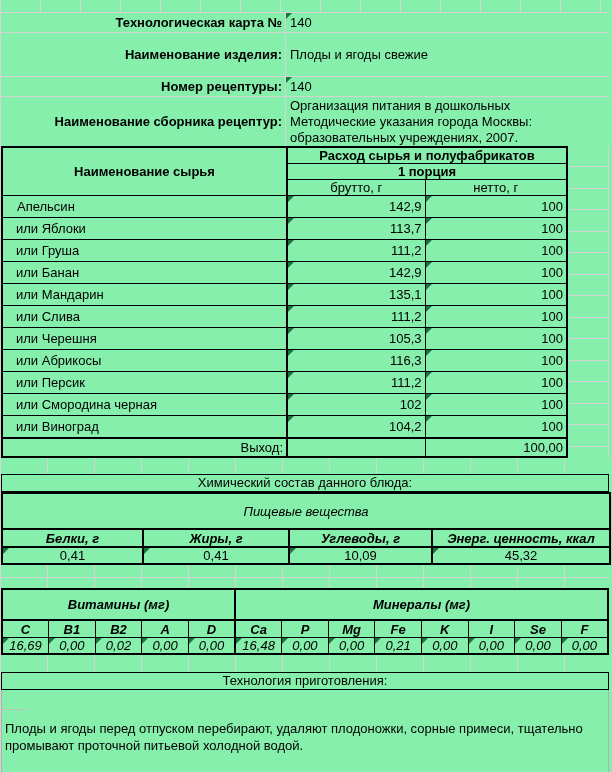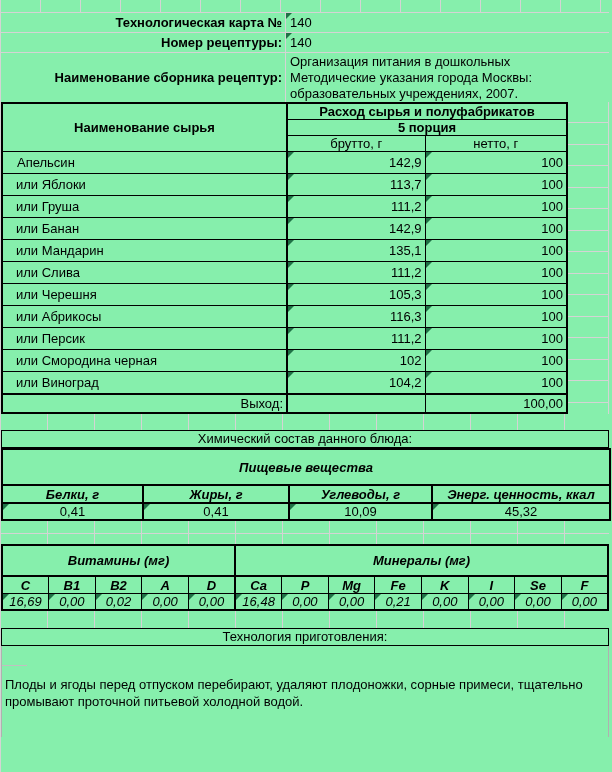--- a/index.html
+++ b/index.html
@@ -44,21 +44,21 @@
   .main tr.total td{border-top:2px solid #000;height:17px;}
   .main td.tlabel{text-align:right;padding-right:3px;border-right:2px solid #000;}
   .strip{width:43px;box-sizing:border-box;border-right:1px solid #d4d4d4;
          background:repeating-linear-gradient(to bottom,transparent 0 20.5px,#d4d4d4 20.5px 21.5px);}
   
   .titlebar{width:608px;height:18px;box-sizing:border-box;border:1px solid #000;
             text-align:center;line-height:16px;}
   
   .nutri{width:608px;border:2px solid #000;}
   .nutri th,.nutri td{border:2px solid #000;}
-  .nutri .bigtitle{height:34px;font-weight:bold;font-style:italic;text-align:center;}
+  .nutri .bigtitle{height:34px;font-weight:normal;font-style:italic;text-align:center;}
   .nutri th.col{height:16px;font-weight:bold;font-style:italic;text-align:center;border-bottom:1px solid #000;border-radius:6px;}
   .nutri td.val{position:relative;height:15px;text-align:center;}
   
   .vits{width:608px;border:2px solid #000;}
   .vits th,.vits td{border:1px solid #000;}
   .vits .merged{height:29px;font-weight:bold;font-style:italic;text-align:center;border-bottom:2px solid #000;}
   .vits .vh{height:16px;font-weight:bold;font-style:italic;text-align:center;}
   .vits td.val{position:relative;height:15px;text-align:center;font-style:italic;}
   .vits .split{border-right:2px solid #000;}
   .vits .splitl{border-left:2px solid #000;}
@@ -76,20 +76,26 @@
   <div class="filler top"></div>
 
   <div class="hrow row-tech">
     <div class="lab">Технологическая карта №</div>
     <div class="val">
       <span class="gt"></span>
       <span>140</span>
     </div>
   </div>
 
+  <div class="hrow row-product">
+    <div class="lab">Наименование изделия:</div>
+    <div class="val">
+      <span>Плоды и ягоды свежие</span>
+    </div>
+  </div>
 
   <div class="hrow row-recipe">
     <div class="lab">Номер рецептуры:</div>
     <div class="val">
       <span class="gt"></span>
       <span>140</span>
     </div>
   </div>
 
   <div class="hrow row-source">
@@ -107,21 +113,21 @@
           <col style="width:285px">
           <col style="width:138px">
           <col style="width:142px">
         </colgroup>
       <tbody>
           <tr>
         <th class="h-name" rowspan="3">Наименование сырья</th>
         <th class="h1" colspan="2">Расход сырья и полуфабрикатов</th>
       </tr>
       <tr>
-        <th class="h1" colspan="2">5 порция</th>
+        <th class="h1" colspan="2">1 порция</th>
       </tr>
       <tr>
         <th class="sub">брутто, г</th>
         <th class="sub">нетто, г</th>
       </tr>
       </tbody>
         <tbody>
           <tr>
             <td class="name">Апельсин</td>
             <td class="num"><span class="gt"></span>142,9</td>

